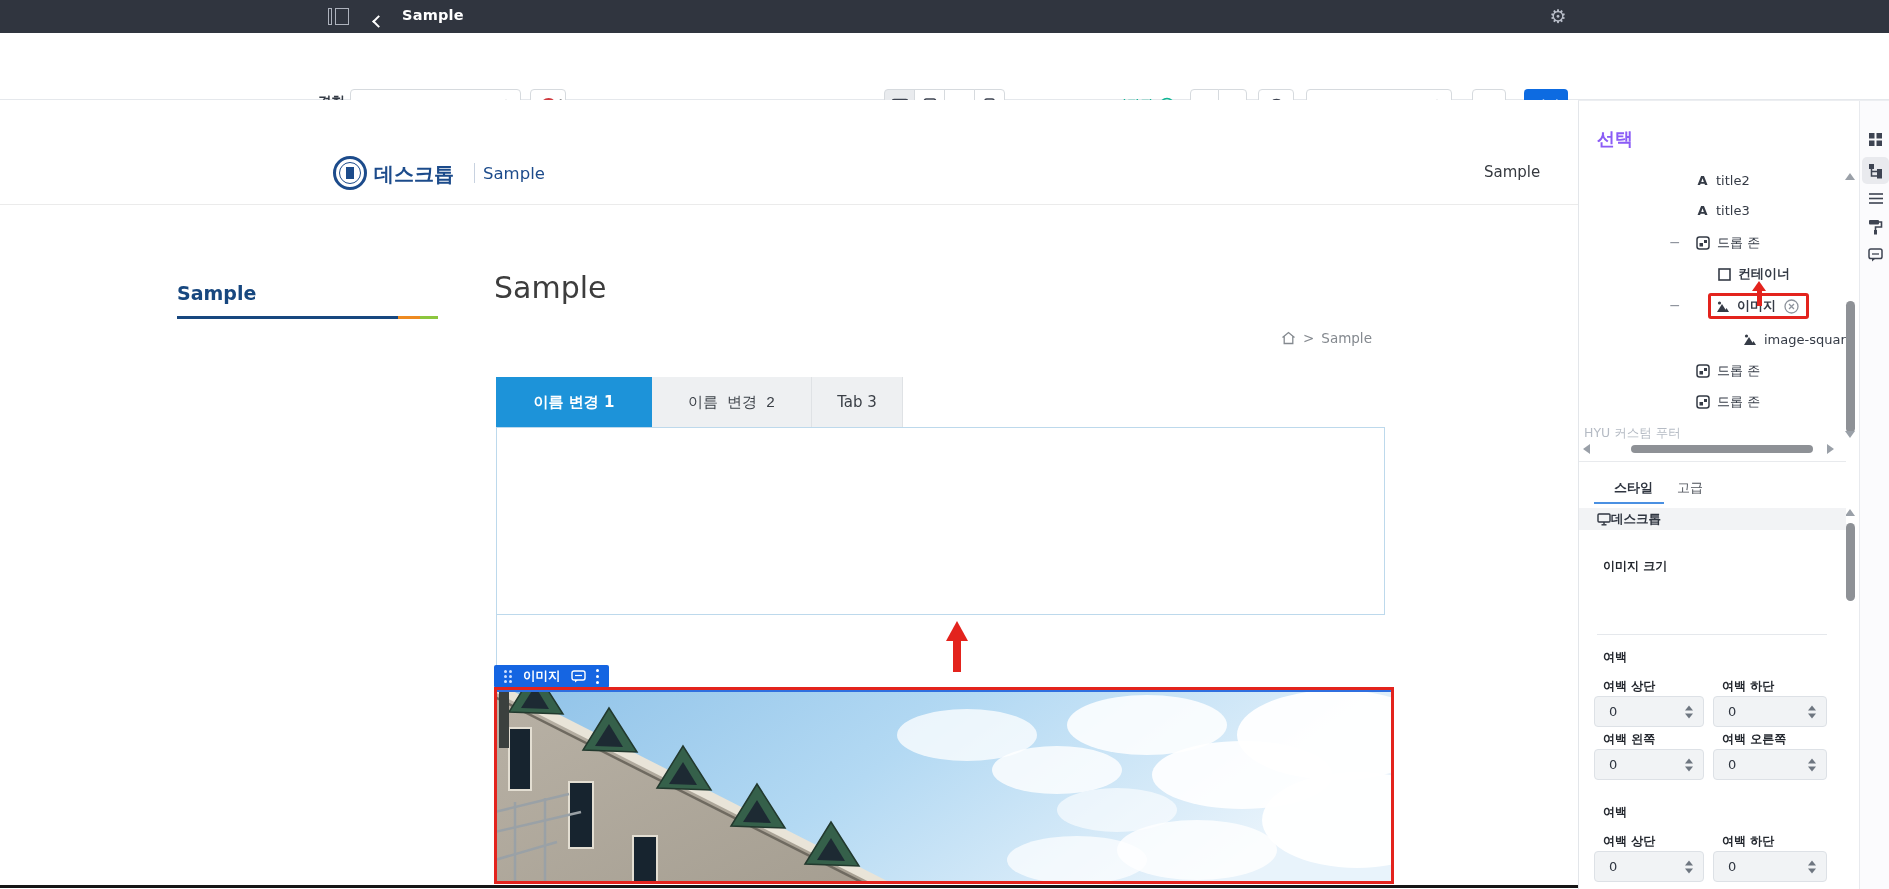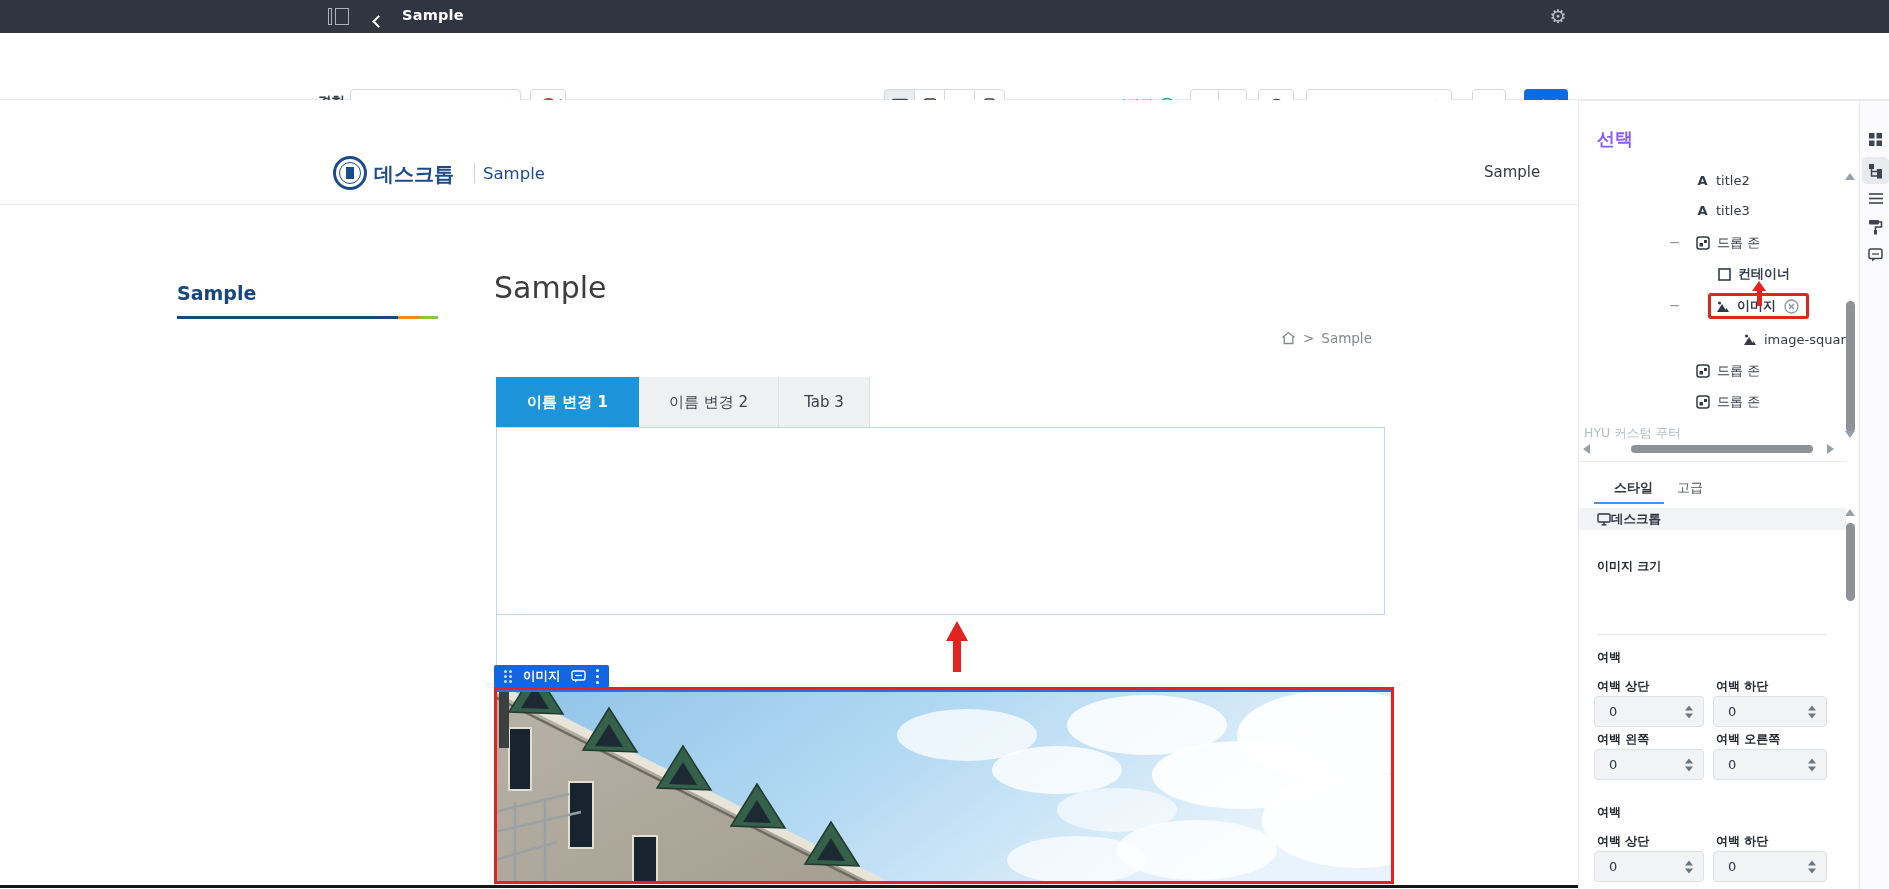--- a/index.html
+++ b/index.html
@@ -87,21 +87,21 @@
   .tri.up    { border-left:5px solid transparent; border-right:5px solid transparent; border-bottom:7px solid #9aa0a8; }
   .tri.down  { border-left:5px solid transparent; border-right:5px solid transparent; border-top:7px solid #9aa0a8; }
   .tri.left  { border-top:5px solid transparent; border-bottom:5px solid transparent; border-right:7px solid #9aa0a8; }
   .tri.right { border-top:5px solid transparent; border-bottom:5px solid transparent; border-left:7px solid #9aa0a8; }
   .vthumb { position:absolute; width:9px; border-radius:5px; background:#8e9196; }
   #hscroll-thumb { position:absolute; left:52px; top:344px; width:182px; height:8px; border-radius:4px; background:#8e9196; cursor:pointer; }
   #panel-divider { position:absolute; left:0; top:360px; width:267px; height:1px; background:#e8eaed; }
   .ptab { position:absolute; top:378px; font-size:13px; cursor:pointer; }
   #ptab-underline { position:absolute; left:15px; top:401px; width:70px; height:2px; background:#4a90e2; }
   #device-bar { position:absolute; left:0; top:407px; width:267px; height:22px; background:#f2f3f5; display:flex; align-items:center; gap:0; padding-left:18px; font-size:12.5px; font-weight:bold; color:#2f3540; }
-  .fieldlabel { position:absolute; font-size:12px; font-weight:bold; color:#23272e; }
+  .fieldlabel { position:absolute; font-size:12px; font-weight:bold; color:#23272e;margin-left:6px; }
   .fakeinput { position:absolute; height:31px; background:#f1f3f5; border:1px solid #dde1e6; border-radius:4px; font-size:13px; color:#2f3540; display:flex; align-items:center; padding:0 24px 0 14px; cursor:pointer; }
   #style-hr { position:absolute; left:18px; top:533px; width:230px; height:1px; background:#e5e8ec; }
 
   
   #icon-strip { position:absolute; left:280px; top:0; width:31px; height:789px; background:#fbfbfd; border-left:1px solid #e8eaee; }
   .strip-btn { position:absolute; left:2px; width:27px; height:27px; border-radius:5px; display:flex; align-items:center; justify-content:center; cursor:pointer; }
   .strip-btn.sel { background:#e9eaee; }
 </style>
 </head>
 <body>
@@ -212,22 +212,22 @@
 
     <div id="breadcrumb">
       <svg class="ic" width="15" height="14" viewBox="0 0 15 14">
           <path d="M1.5 6.5 7.5 1.5 13.5 6.5 M3.2 5.6 3.2 12.5 11.8 12.5 11.8 5.6" fill="none" stroke="#84898f" stroke-width="1.3"></path>
         </svg>
       <span>&gt;</span>
       <span>Sample</span>
     </div>
 
     <div id="tabs">
-        <div class="tab active" style="width: 143px;">이름 변경 1</div>
-        <div class="tab" style="width: 140px;">이름 변경 2</div>
+        <div class="tab active" style="width: 156px;">이름 변경 1</div>
+        <div class="tab" style="width: 160px; font-family: Liberation Mono, monospace;">이름 변경 2</div>
         <div class="tab" style="width: 91px;">Tab 3</div>
       </div>
 
     <div id="content-box"></div>
     <div id="content-left-seg"></div>
 
     <div id="big-arrow">
         <span class="head"></span>
         <span class="shaft"></span>
       </div>

